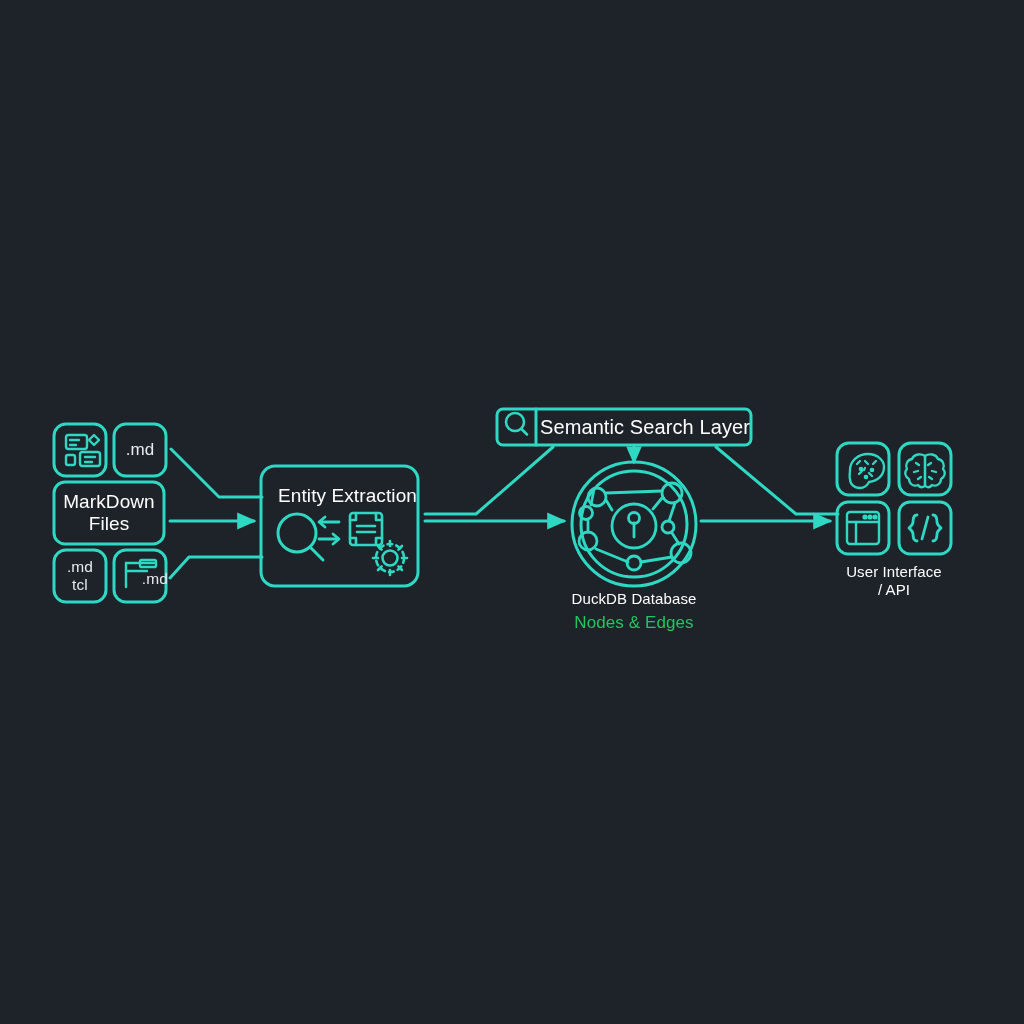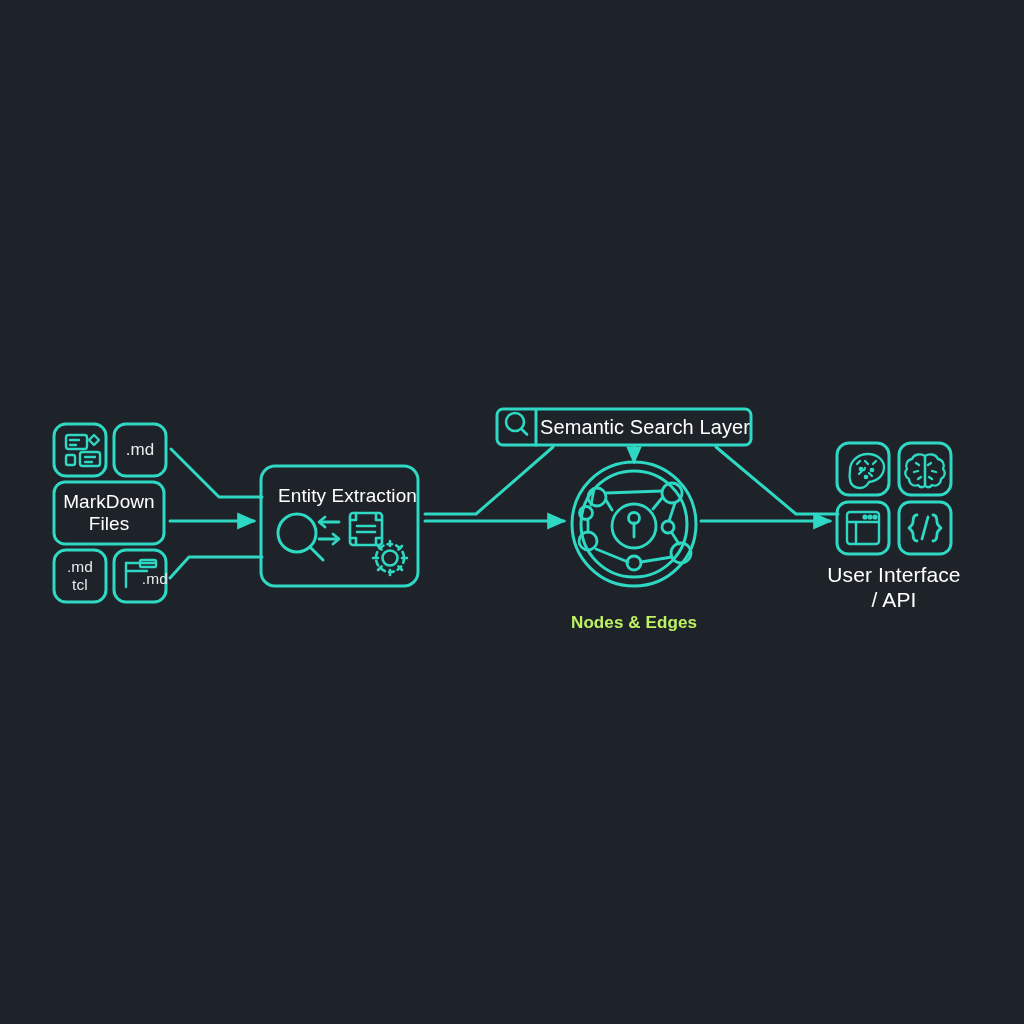--- a/index.html
+++ b/index.html
@@ -23,22 +23,22 @@
     height: 1024px;
   }
   .lbl {
     position: absolute;
     color: #ffffff;
     text-align: center;
     white-space: pre;
     line-height: 1.18;
     letter-spacing: 0.1px;
   }
-  .lbl.accent { color: #bef264; font-weight: bold; }
-  .lbl.node-title { font-size: 21px; }
+  .lbl.accent { color: #22c55e; }
+  .lbl.node-title { font-size: 15px; }
   .lbl.node-sub { font-size: 17px; }
   .lbl.box-title { font-size: 19px; }
   .lbl.search-title { font-size: 20px; }
   .lbl.chip { font-size: 17px; color: #e8eaed; }
   .lbl.chip-small { font-size: 15.5px; color: #e8eaed; }
 </style>
 </head>
 <body>
 
 <div id="stage">
@@ -219,18 +219,19 @@
   <div class="lbl chip-small" style="left:54px; top:558px; width:52px;"><span>.md</span><br><span>tcl</span></div>
 
   <div class="lbl chip-small" style="left:120px; top:570px; width:48px; text-align:right;">.md</div>
 
   <div class="lbl box-title" style="left:54px; top:491px; width:110px;"><span>MarkDown</span><br><span>Files</span></div>
 
   <div class="lbl box-title" style="left:261px; top:485px; width:157px;padding-left:8px;">Entity Extraction</div>
 
   <div class="lbl search-title" style="left:540px; top:416px; width:208px;">Semantic Search Layer</div>
 
+  <div class="lbl node-title" style="left:514px; top:590px; width:240px;">DuckDB Database</div>
 
   <div class="lbl node-sub accent" style="left:514px; top:613px; width:240px;">Nodes &amp; Edges</div>
 
   <div class="lbl node-title" style="left:794px; top:563px; width:200px;"><span>User Interface</span><br><span>/ API</span></div>
 
 </div>
 
 </body></html>

